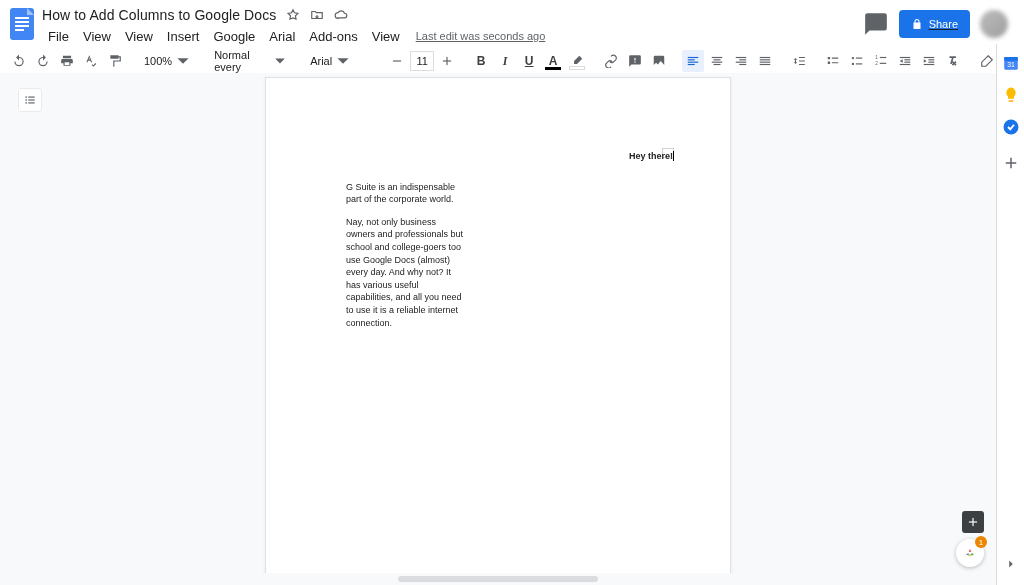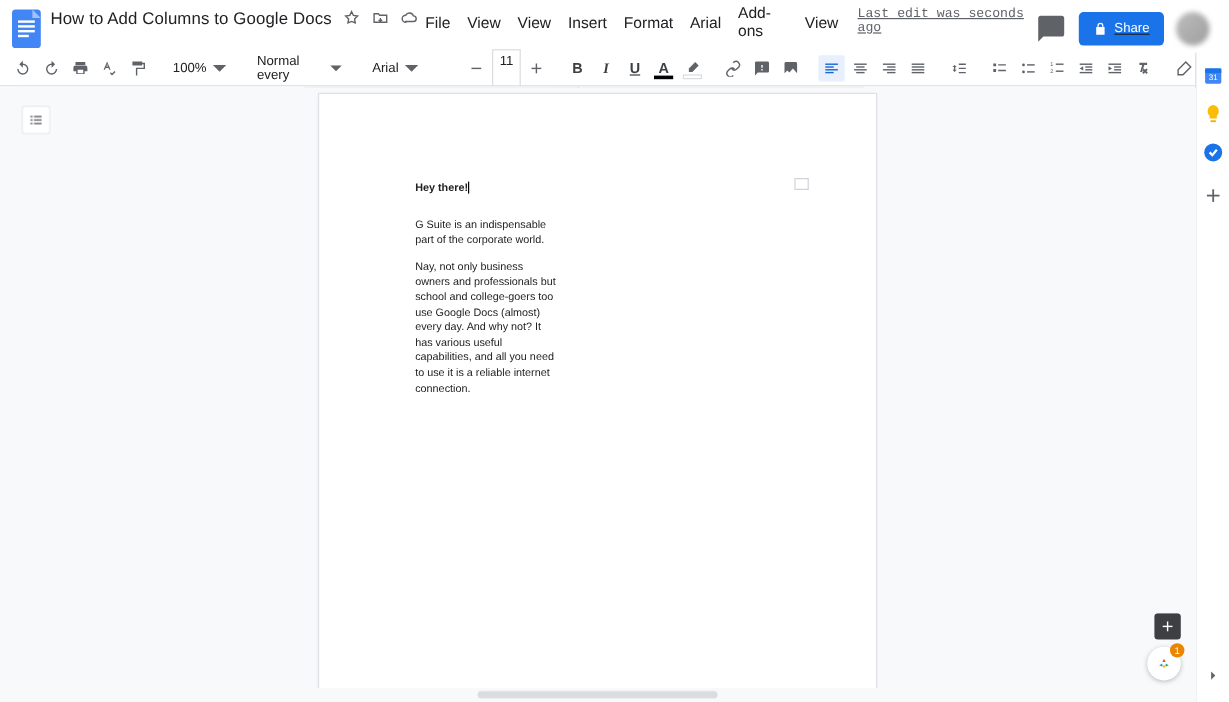--- a/index.html
+++ b/index.html
@@ -15,42 +15,42 @@
     --font: Arial, "Helvetica Neue", Helvetica, sans-serif;
   }
   * { box-sizing: border-box; }
   html, body { margin:0; padding:0; height:100%; font-family: var(--font); color:var(--txt); background:#fff; }
   body { width:1024px; height:585px; overflow:hidden; position:relative; }
 
   
   .titlebar { display:flex; align-items:flex-start; padding:6px 8px 0 8px; gap:6px; }
   .docs-icon { width:28px; height:36px; display:flex; align-items:center; justify-content:center; }
   .docs-icon svg { width:26px; height:34px; }
-  .title-stack { display:flex; flex-direction:row; gap:0px; flex:1; min-width:0; }
+  .title-stack { display:flex; flex-direction:column; gap:0px; flex:1; min-width:0; }
   .title-row { display:flex; align-items:center; gap:10px; height:18px; }
   .doc-title { font-size:14px; color:var(--txt); white-space:nowrap; letter-spacing:.1px; }
   .title-icon { color:var(--muted); display:inline-flex; }
   .title-icon svg { width:14px; height:14px; }
   .menu-row { display:flex; align-items:center; gap:2px; height:20px; margin-top:2px; }
   .menu-item { font-size:13px; color:var(--txt); padding:2px 6px; border-radius:3px; cursor:pointer; }
-  .last-edit { font-size:11px; color:var(--muted); text-decoration:underline; margin-left:8px; cursor:pointer;font-family:Liberation Mono, monospace; }
+  .last-edit { font-size:11px; color:var(--muted); text-decoration:underline; margin-left:8px; cursor:pointer; }
 
   .titlebar-right { display:flex; align-items:center; gap:10px; padding-right:8px; height:36px;text-decoration:underline; }
   .comments-btn { width:26px; height:26px; display:flex; align-items:center; justify-content:center; color:var(--muted); cursor:pointer; border-radius:3px; }
   .share-btn { background:var(--share-blue); color:#fff; font-size:11px; font-weight:500; height:28px; padding:0 12px; border-radius:4px; display:flex; align-items:center; gap:6px; cursor:pointer; }
   .share-btn svg { width:12px; height:12px; fill:#fff; }
   .avatar { width:28px; height:28px; border-radius:50%; background:linear-gradient(135deg,#bdbdbd 0%,#9e9e9e 100%); filter:blur(2px); }
 
   
   .toolbar { height:30px; border-top:1px solid transparent; border-bottom:1px solid var(--chrome-border); display:flex; align-items:center; padding:0 8px; gap:2px; font-size:11px; color:var(--muted); }
   .tb-btn { min-width:22px; height:22px; display:inline-flex; align-items:center; justify-content:center; cursor:pointer; border-radius:2px; color:var(--muted); }
   .tb-sep { width:1px; height:18px; background:var(--chrome-border); margin:0 4px; }
   .tb-select { height:22px; display:inline-flex; align-items:center; gap:4px; padding:0 6px; cursor:pointer; font-size:11px; color:var(--txt); border-radius:2px; }
   .tb-font-size { display:inline-flex; align-items:center; gap:2px; }
-  .tb-size-val { width:24px; height:32px; border:1px solid var(--chrome-border); font-size:11px; text-align:center; line-height:18px; color:var(--txt); }
+  .tb-size-val { width:24px; height:20px; border:1px solid var(--chrome-border); font-size:11px; text-align:center; line-height:18px; color:var(--txt); }
   .tb-btn svg, .tb-select svg { width:14px; height:14px; }
   .tb-btn.active { background:#e8f0fe; color:#1967d2; }
   .color-underline { position:relative; }
   .color-underline::after { content:""; position:absolute; left:3px; right:3px; bottom:2px; height:3px; background:#000; }
   .text-color-underline::after { background:#000; }
   .highlight-underline::after { background:#fff; border:1px solid #dadce0; box-sizing:border-box; height:4px; }
   .tb-btn.text { font-family: var(--font); font-weight:700; font-size:12px; color:#3c4043; }
 
   
   .ruler-area { height:14px; background:var(--canvas); position:relative; border-bottom:1px solid #e8eaed; }
@@ -64,21 +64,21 @@
 
   
   .canvas { position:absolute; left:0; right:28px; top:73px; bottom:12px; background:var(--canvas); overflow:auto; }
   .canvas::-webkit-scrollbar { width:12px; height:12px; }
   .canvas::-webkit-scrollbar-thumb { background:#dadce0; border-radius:6px; border:3px solid var(--canvas); }
   .page { position:relative; margin:4px auto 60px; width:466px; min-height:600px; background:var(--page); border:1px solid #dfe1e5; box-shadow:0 1px 3px rgba(60,64,67,.08); }
   .outline-btn { position:absolute; left:18px; top:88px; width:24px; height:24px; border:1px solid #e8eaed; background:#fff; border-radius:3px; display:flex; align-items:center; justify-content:center; color:#5f6368; cursor:pointer; }
   .outline-btn svg { width:14px; height:14px; }
 
   .page-content { position:absolute; left:80px; right:56px; top:72px; font-size:9px; line-height:1.4; color:#222; }
-  .page-content h2.heading { text-align:left; font-size:9px; font-weight:700; margin:0 0 18px; }
+  .page-content h2.heading { text-align:right; font-size:9px; font-weight:700; margin:0 0 18px; }
   .page-content .cursor { display:inline-block; width:1px; height:10px; background:#000; vertical-align:text-bottom; margin-left:0px; }
   .two-col { column-count:1; width:120px; } 
   .two-col p { margin:0 0 10px; }
   .col-handle { position:absolute; top:70px; right:56px; width:12px; height:10px; border:1px solid #cfd2d6; background:#fff; }
 
   
   .side-rail { position:absolute; right:0; top:44px; bottom:0; width:28px; border-left:1px solid var(--chrome-border); background:#fff; display:flex; flex-direction:column; align-items:center; gap:14px; padding-top:10px; }
   .rail-icon { width:18px; height:18px; display:flex; align-items:center; justify-content:center; cursor:pointer; }
   .rail-add { margin-top:4px; color:#5f6368; }
   .rail-collapse { margin-top:auto; margin-bottom:10px; color:#5f6368; cursor:pointer; }
@@ -126,21 +126,21 @@
           <svg viewBox="0 0 24 24" fill="none" stroke="#5f6368" stroke-width="2">
             <path d="M7 18a5 5 0 010-10 6 6 0 0111 1 4 4 0 010 8H7z"></path>
           </svg>
         </span>
     </div>
     <div class="menu-row">
       <span class="menu-item">File</span>
       <span class="menu-item">View</span>
       <span class="menu-item">View</span>
       <span class="menu-item">Insert</span>
-      <span class="menu-item">Format</span>
+      <span class="menu-item">Google</span>
       <span class="menu-item">Arial</span>
       <span class="menu-item">Add-ons</span>
       <span class="menu-item">View</span>
       <span class="last-edit">Last edit was seconds ago</span>
     </div>
   </div>
   <div class="titlebar-right">
     <div class="comments-btn">
       <svg viewBox="0 0 24 24" fill="#5f6368">
           <path d="M20 2H4a2 2 0 00-2 2v18l4-4h14a2 2 0 002-2V4a2 2 0 00-2-2z"></path>

